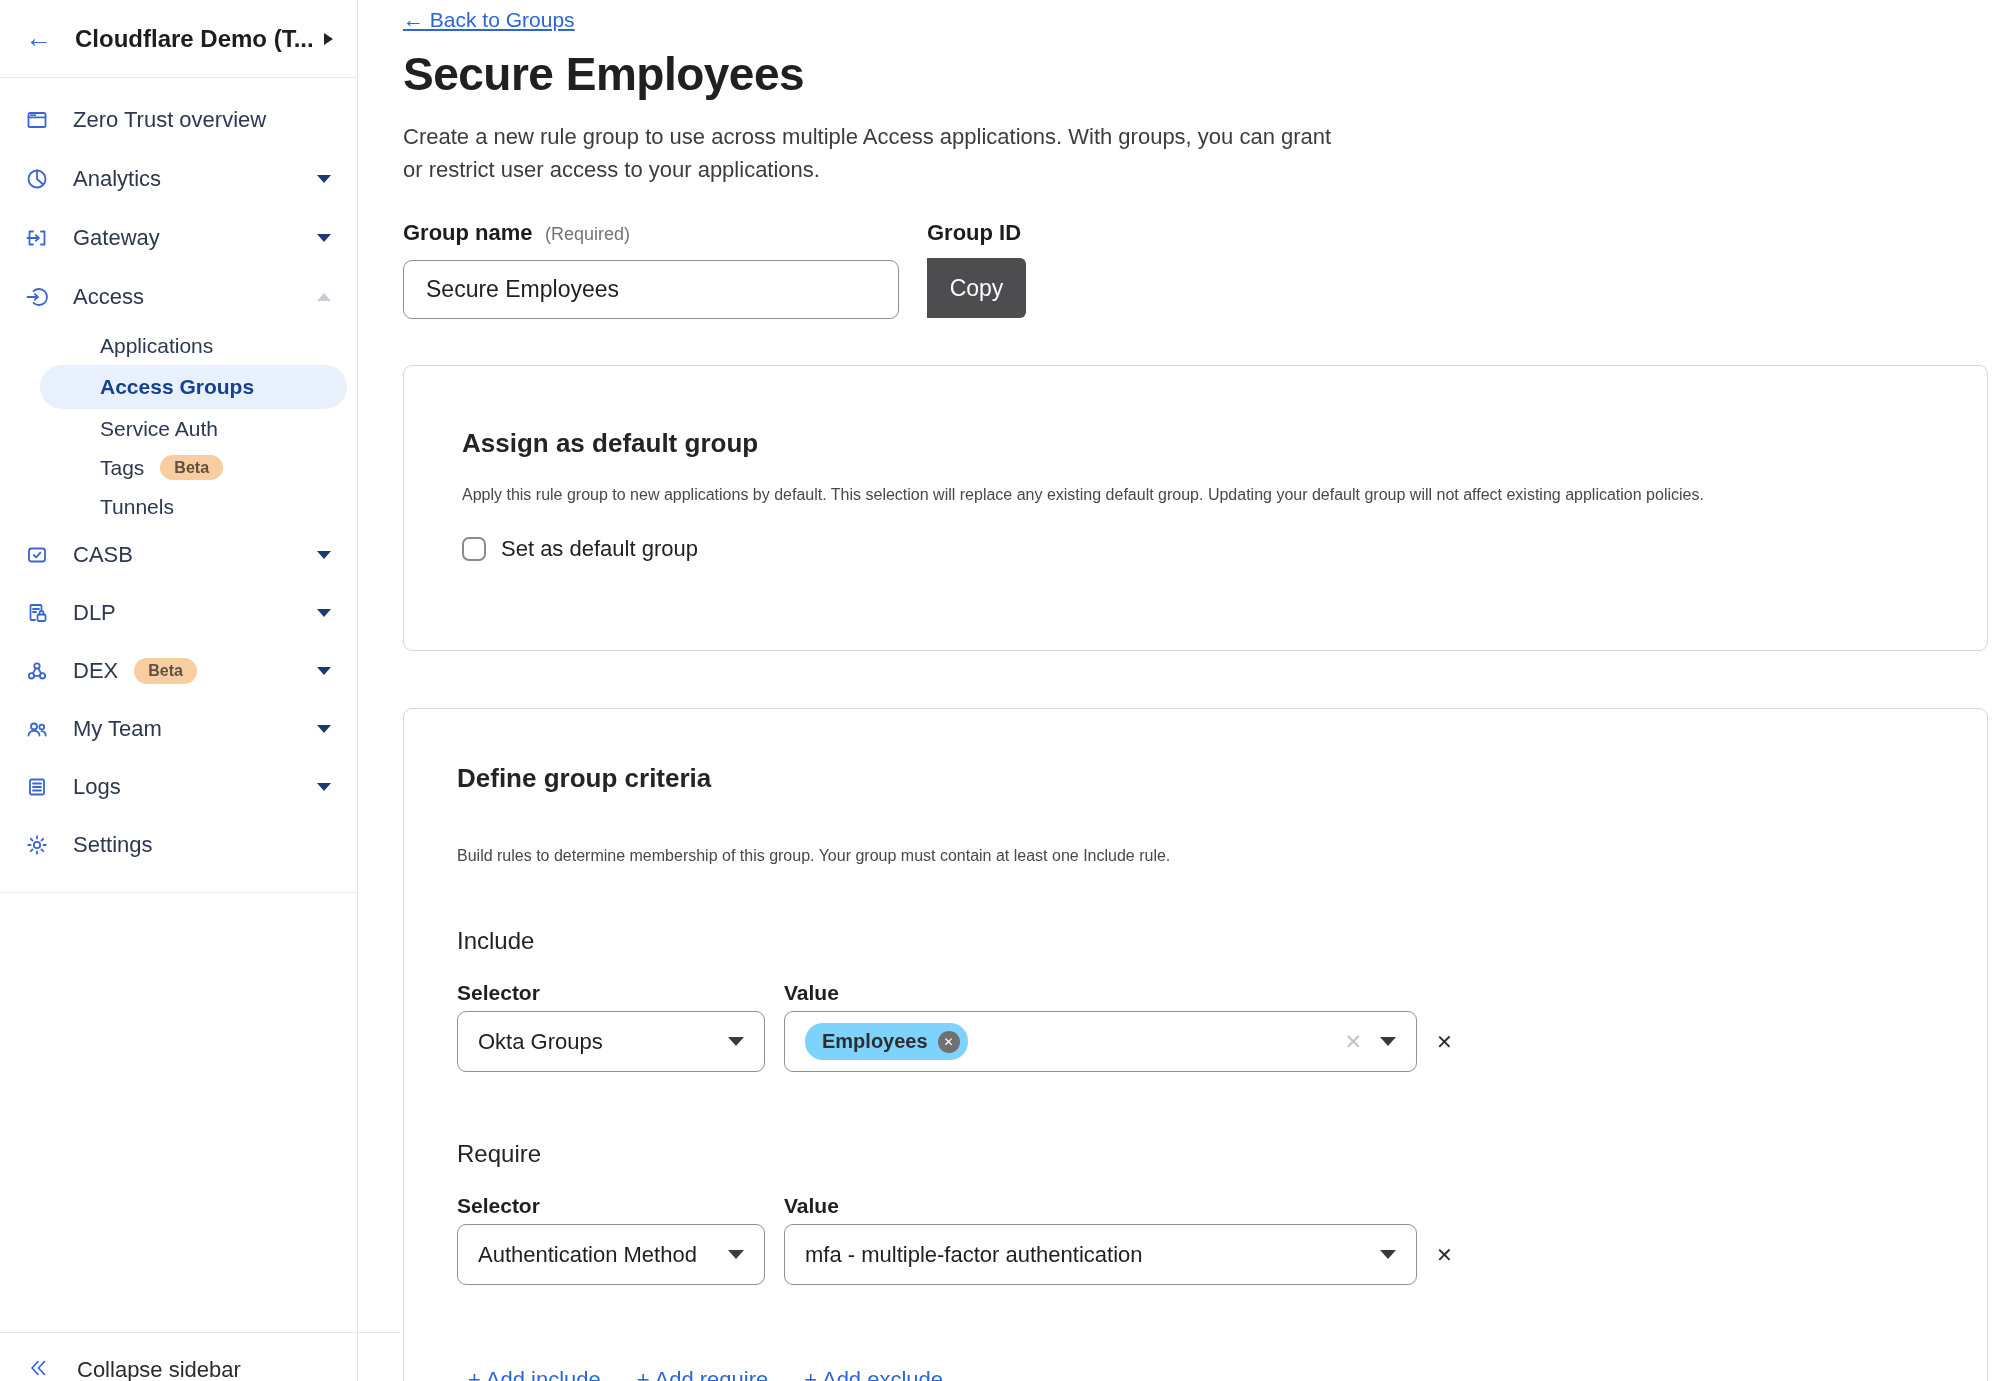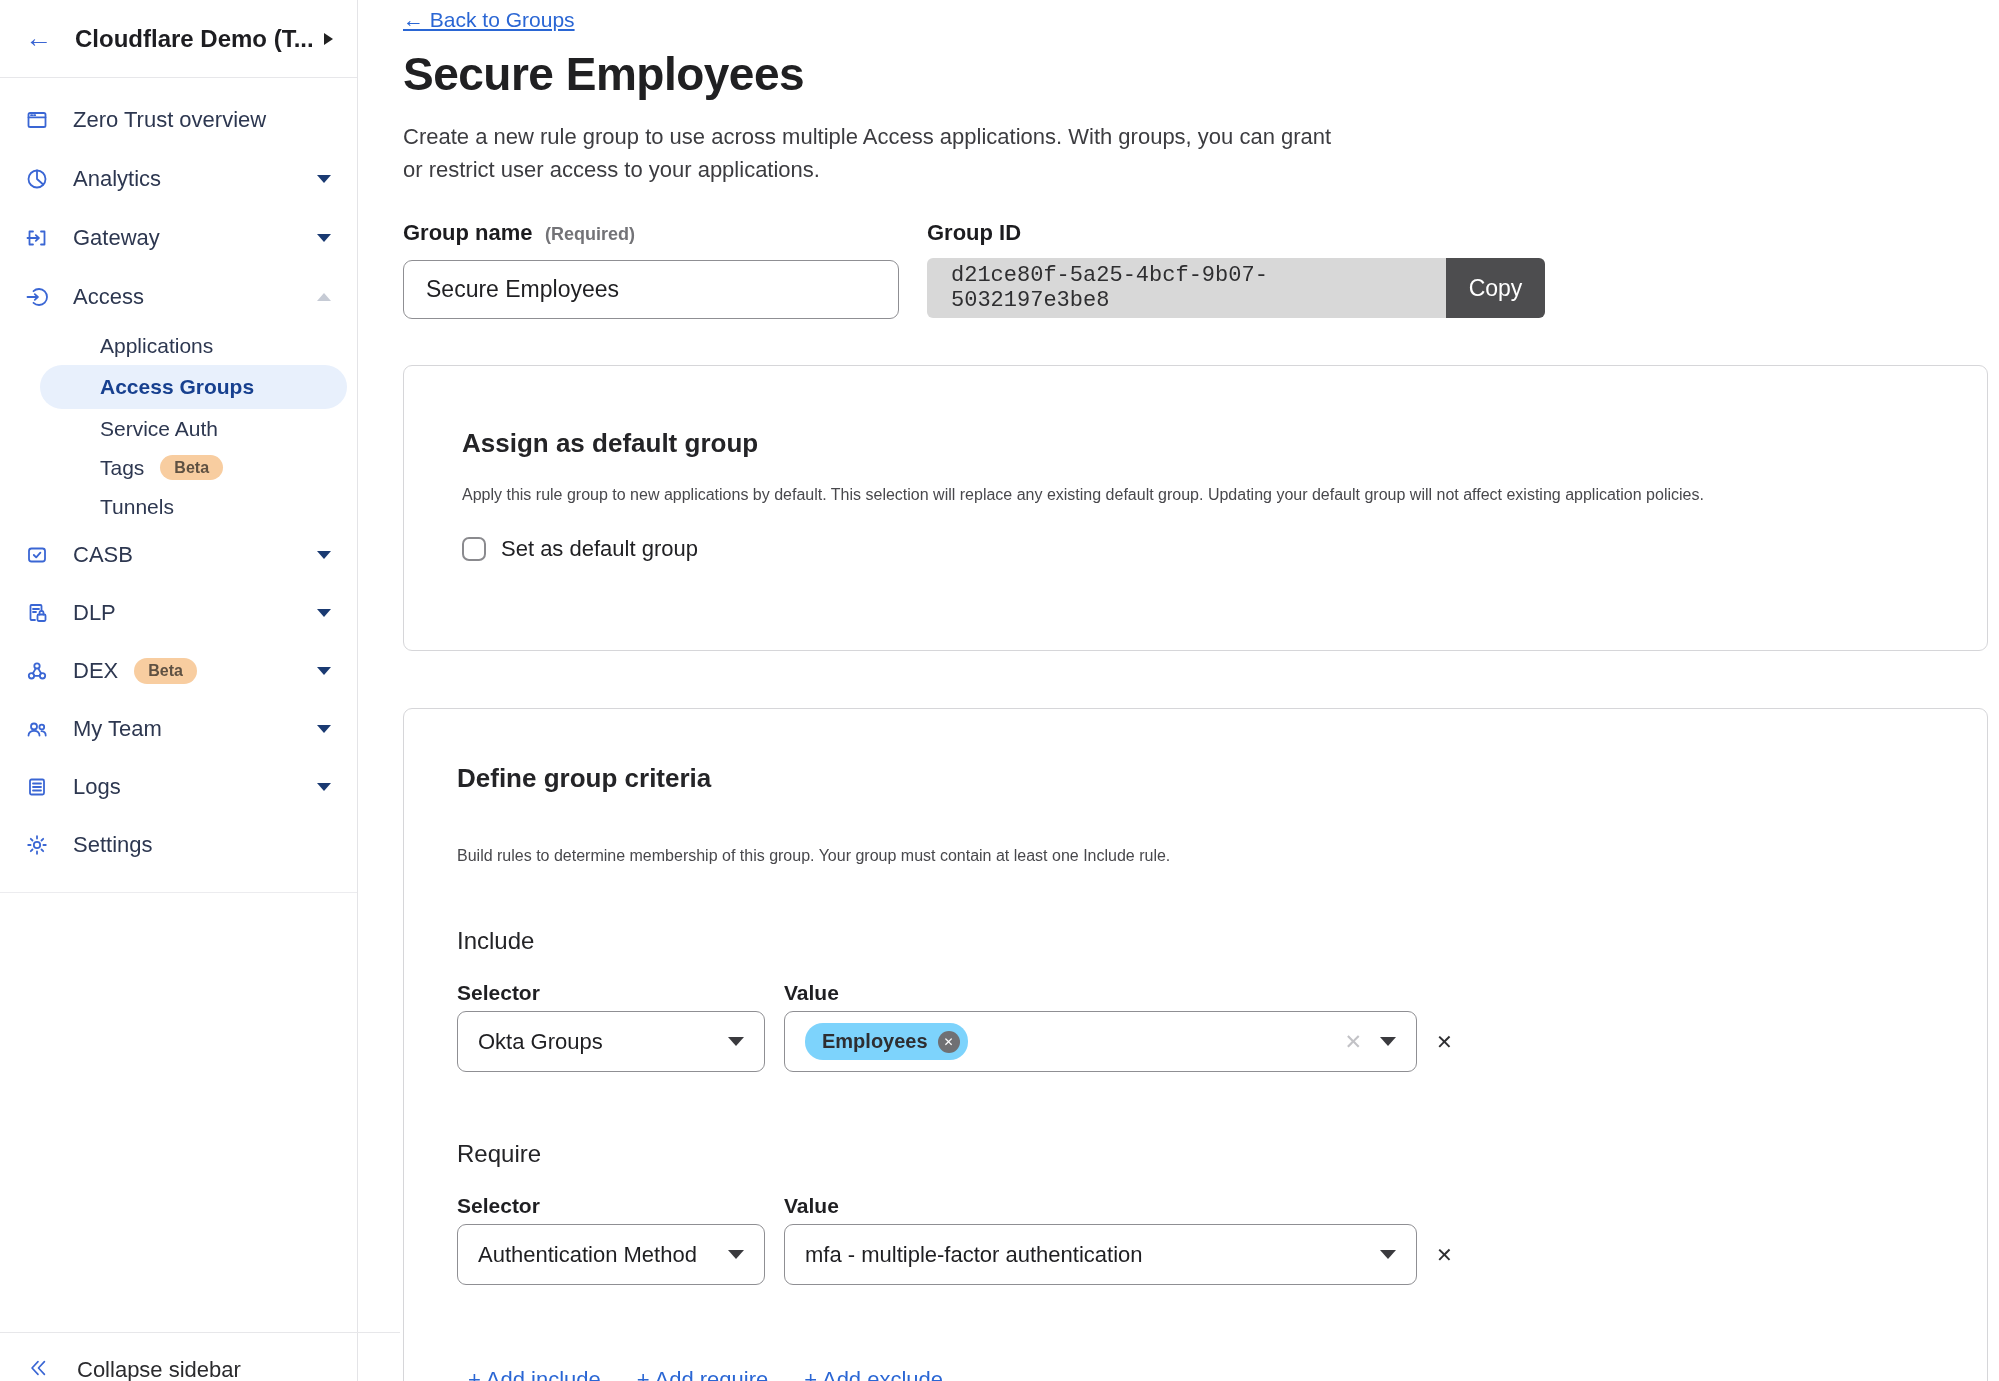--- a/index.html
+++ b/index.html
@@ -47,21 +47,21 @@
   .main { position:absolute; left:358px; top:0; width:1641px; height:1381px; padding-left:45px; }
   .back-link { display:inline-block; margin-top:8px; font-size:21px; color:#2a66d4;
                text-decoration:underline; cursor:pointer; }
   h1.page-title { margin-top:15px; font-size:46px; font-weight:bold; color:#202022; letter-spacing:-0.5px; }
   .page-desc { margin-top:19px; font-size:22px; line-height:33px; color:#3c3c40; }
 
   .form-row { display:flex; margin-top:34px; }
   .col-name { width:496px; }
   .col-id { margin-left:28px; }
   .field-label { font-size:22px; font-weight:bold; color:#1c1c1f; }
-  .required { font-size:18px; font-weight:bold; color:#737377; margin-left:8px; }
+  .required { font-size:18px; font-weight:normal; color:#737377; margin-left:8px; }
   .text-input { margin-top:14px; width:496px; height:59px; border:1px solid #8f8f93; border-radius:9px;
                 padding:0 22px; font-size:23px; color:#1f1f22; background:#fff;
                 font-family:"Liberation Sans", sans-serif; }
   .id-wrap { margin-top:12px; display:flex; height:60px; }
   .id-box { width:519px; background:#d8d8d8; border-radius:6px 0 0 6px; display:flex; align-items:center;
             padding:0 24px; font-family:"Liberation Mono", monospace; font-size:22px; color:#2e2e30; }
   .copy-btn { width:99px; background:#4d4d4f; color:#fff; border:none; border-radius:0 6px 6px 0;
               font-size:23px; font-family:"Liberation Sans", sans-serif; cursor:pointer; }
 
   .card { width:1585px; background:#fff; border:1px solid #d6d6d9; border-radius:9px; }
@@ -279,21 +279,20 @@
       <div class="col-name">
         <div>
           <span class="field-label">Group name</span>
           <span class="required">(Required)</span>
         </div>
         <input class="text-input" type="text" value="Secure Employees" style="">
       </div>
       <div class="col-id">
         <div class="field-label">Group ID</div>
         <div class="id-wrap">
-          <div class="id-box">d21ce80f-5a25-4bcf-9b07-5032197e3be8</div>
           <button class="copy-btn">Copy</button>
         </div>
       </div>
     </div>
 
     
     <section class="card card1">
       <h2 class="card-title">Assign as default group</h2>
       <p class="card-body">Apply this rule group to new applications by default. This selection will replace any existing default group. Updating your default group will not affect existing application policies.</p>
       <div class="chk-row">

